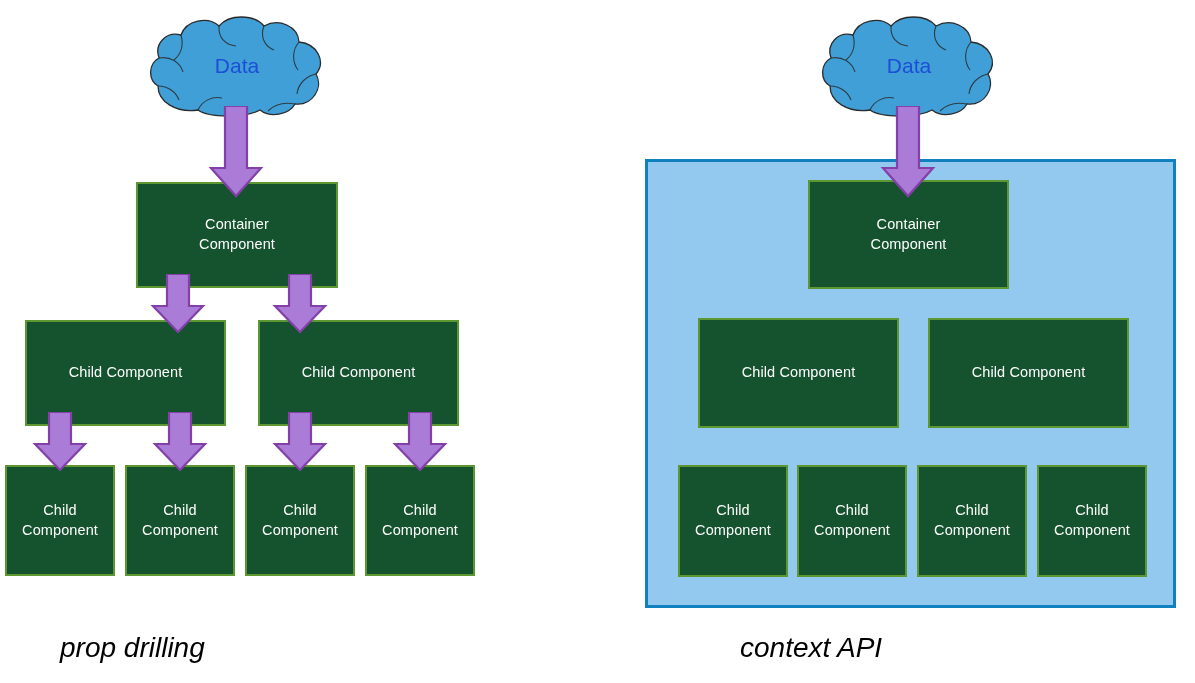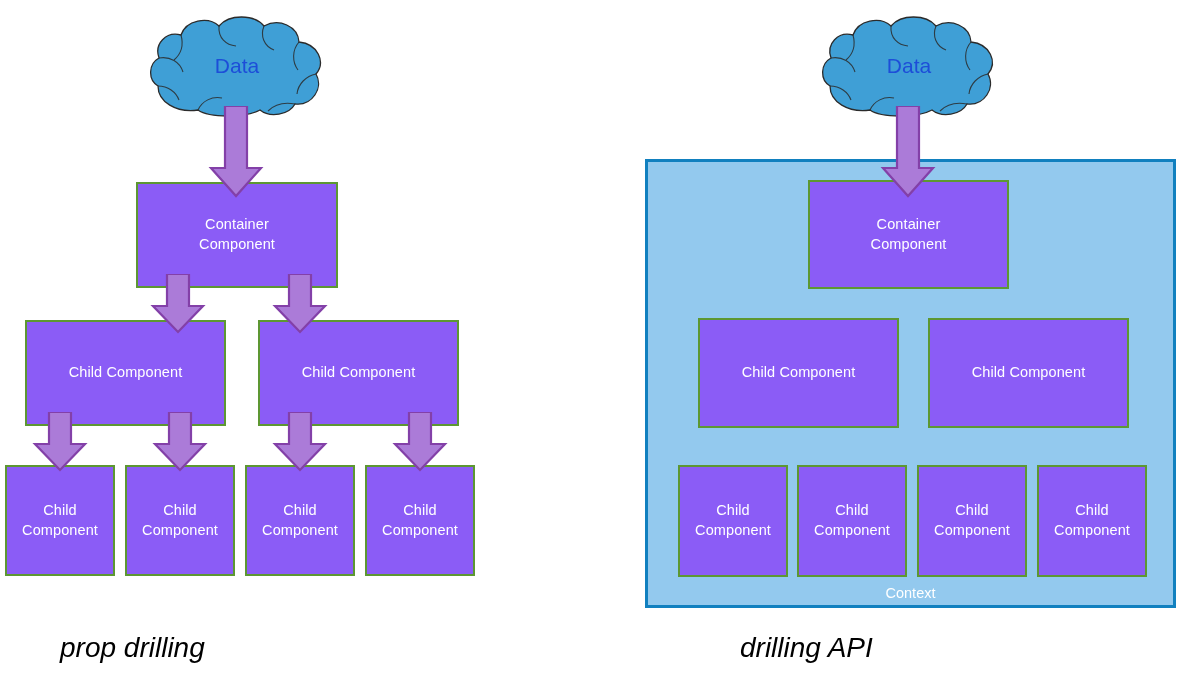--- a/index.html
+++ b/index.html
@@ -18,21 +18,21 @@
     position: absolute;
     left: 0; top: 0;
     width: 1195px;
     height: 683px;
   }
 
   
   .node {
     position: absolute;
     box-sizing: border-box;
-    background: #8b5cf6;
+    background: #14532d;
     border: 2px solid #5d9732;
     display: flex;
     align-items: center;
     justify-content: center;
     text-align: center;
     color: #ffffff;
     font-size: 14.5px;
     line-height: 1.35;
     letter-spacing: 0.1px;
     z-index: 3;
@@ -164,21 +164,20 @@
   <div class="node" style="left:365px; top:465px; width:110px; height:111px;">
     <span class="label">
       <span>Child</span><br>
       <span>Component</span>
     </span>
   </div>
 
   <div class="caption" style="left:60px; top:632px; width:360px;">prop drilling</div>
 
   <div class="context-box" style="left:645px; top:159px; width:531px; height:449px;"></div>
-  <div class="context-label" style="left:645px; top:585px; width:531px;">Context</div>
 
   <svg class="cloud" style="left:818px; top:14px; width:182px; height:104px;" viewBox="0 0 182 104" xmlns="http://www.w3.org/2000/svg">
     <g fill="#3f9fd6" stroke="#2b2b2b" stroke-width="1.3">
       <path d="M52,96 C30,99 12,88 12,72 C2,66 2,50 13,44 C8,30 20,17 35,21
                C40,6 62,2 73,12 C83,0 108,0 118,12 C133,4 152,12 153,28
                C172,30 180,48 170,60 C178,74 166,92 149,90
                C143,101 124,104 114,96 C100,104 63,104 52,96 Z"></path>
     </g>
     <g fill="none" stroke="#2b2b2b" stroke-width="1.1" opacity="0.85">
       <path d="M13,44 C24,42 34,48 37,58"></path>
@@ -230,15 +229,15 @@
       <span>Component</span>
     </span>
   </div>
   <div class="node" style="left:1037px; top:465px; width:110px; height:112px;">
     <span class="label">
       <span>Child</span><br>
       <span>Component</span>
     </span>
   </div>
 
-  <div class="caption" style="left:740px; top:632px; width:360px;">drilling API</div>
+  <div class="caption" style="left:740px; top:632px; width:360px;">context API</div>
 
 </div>
 
 </body></html>

